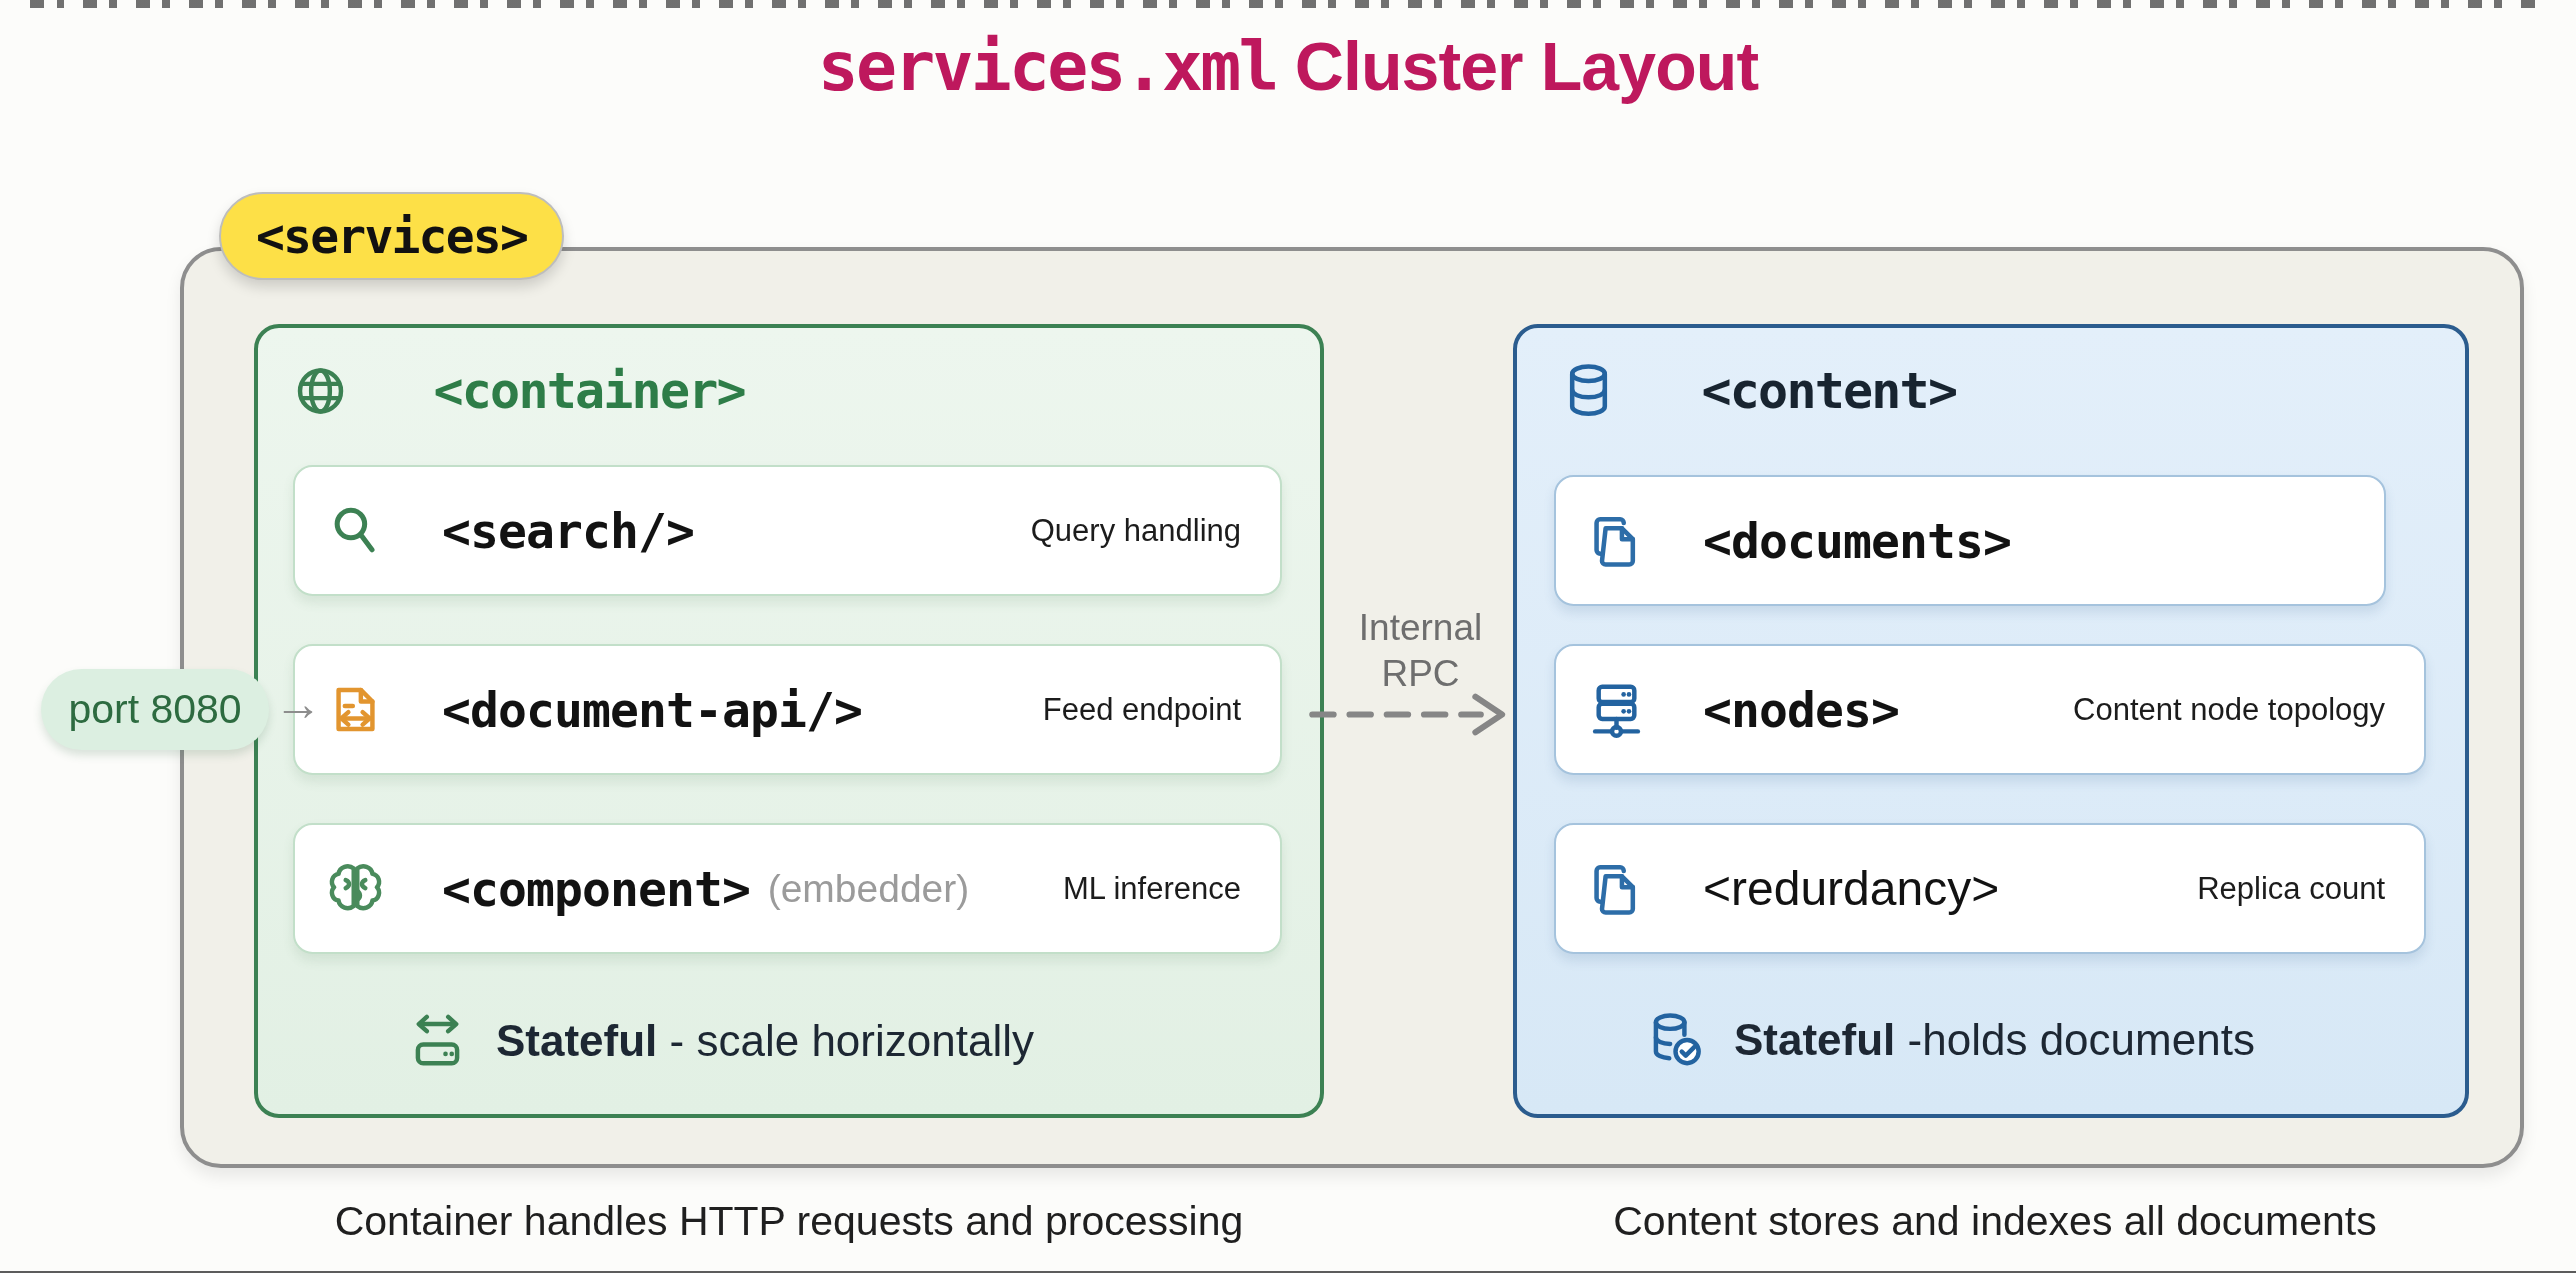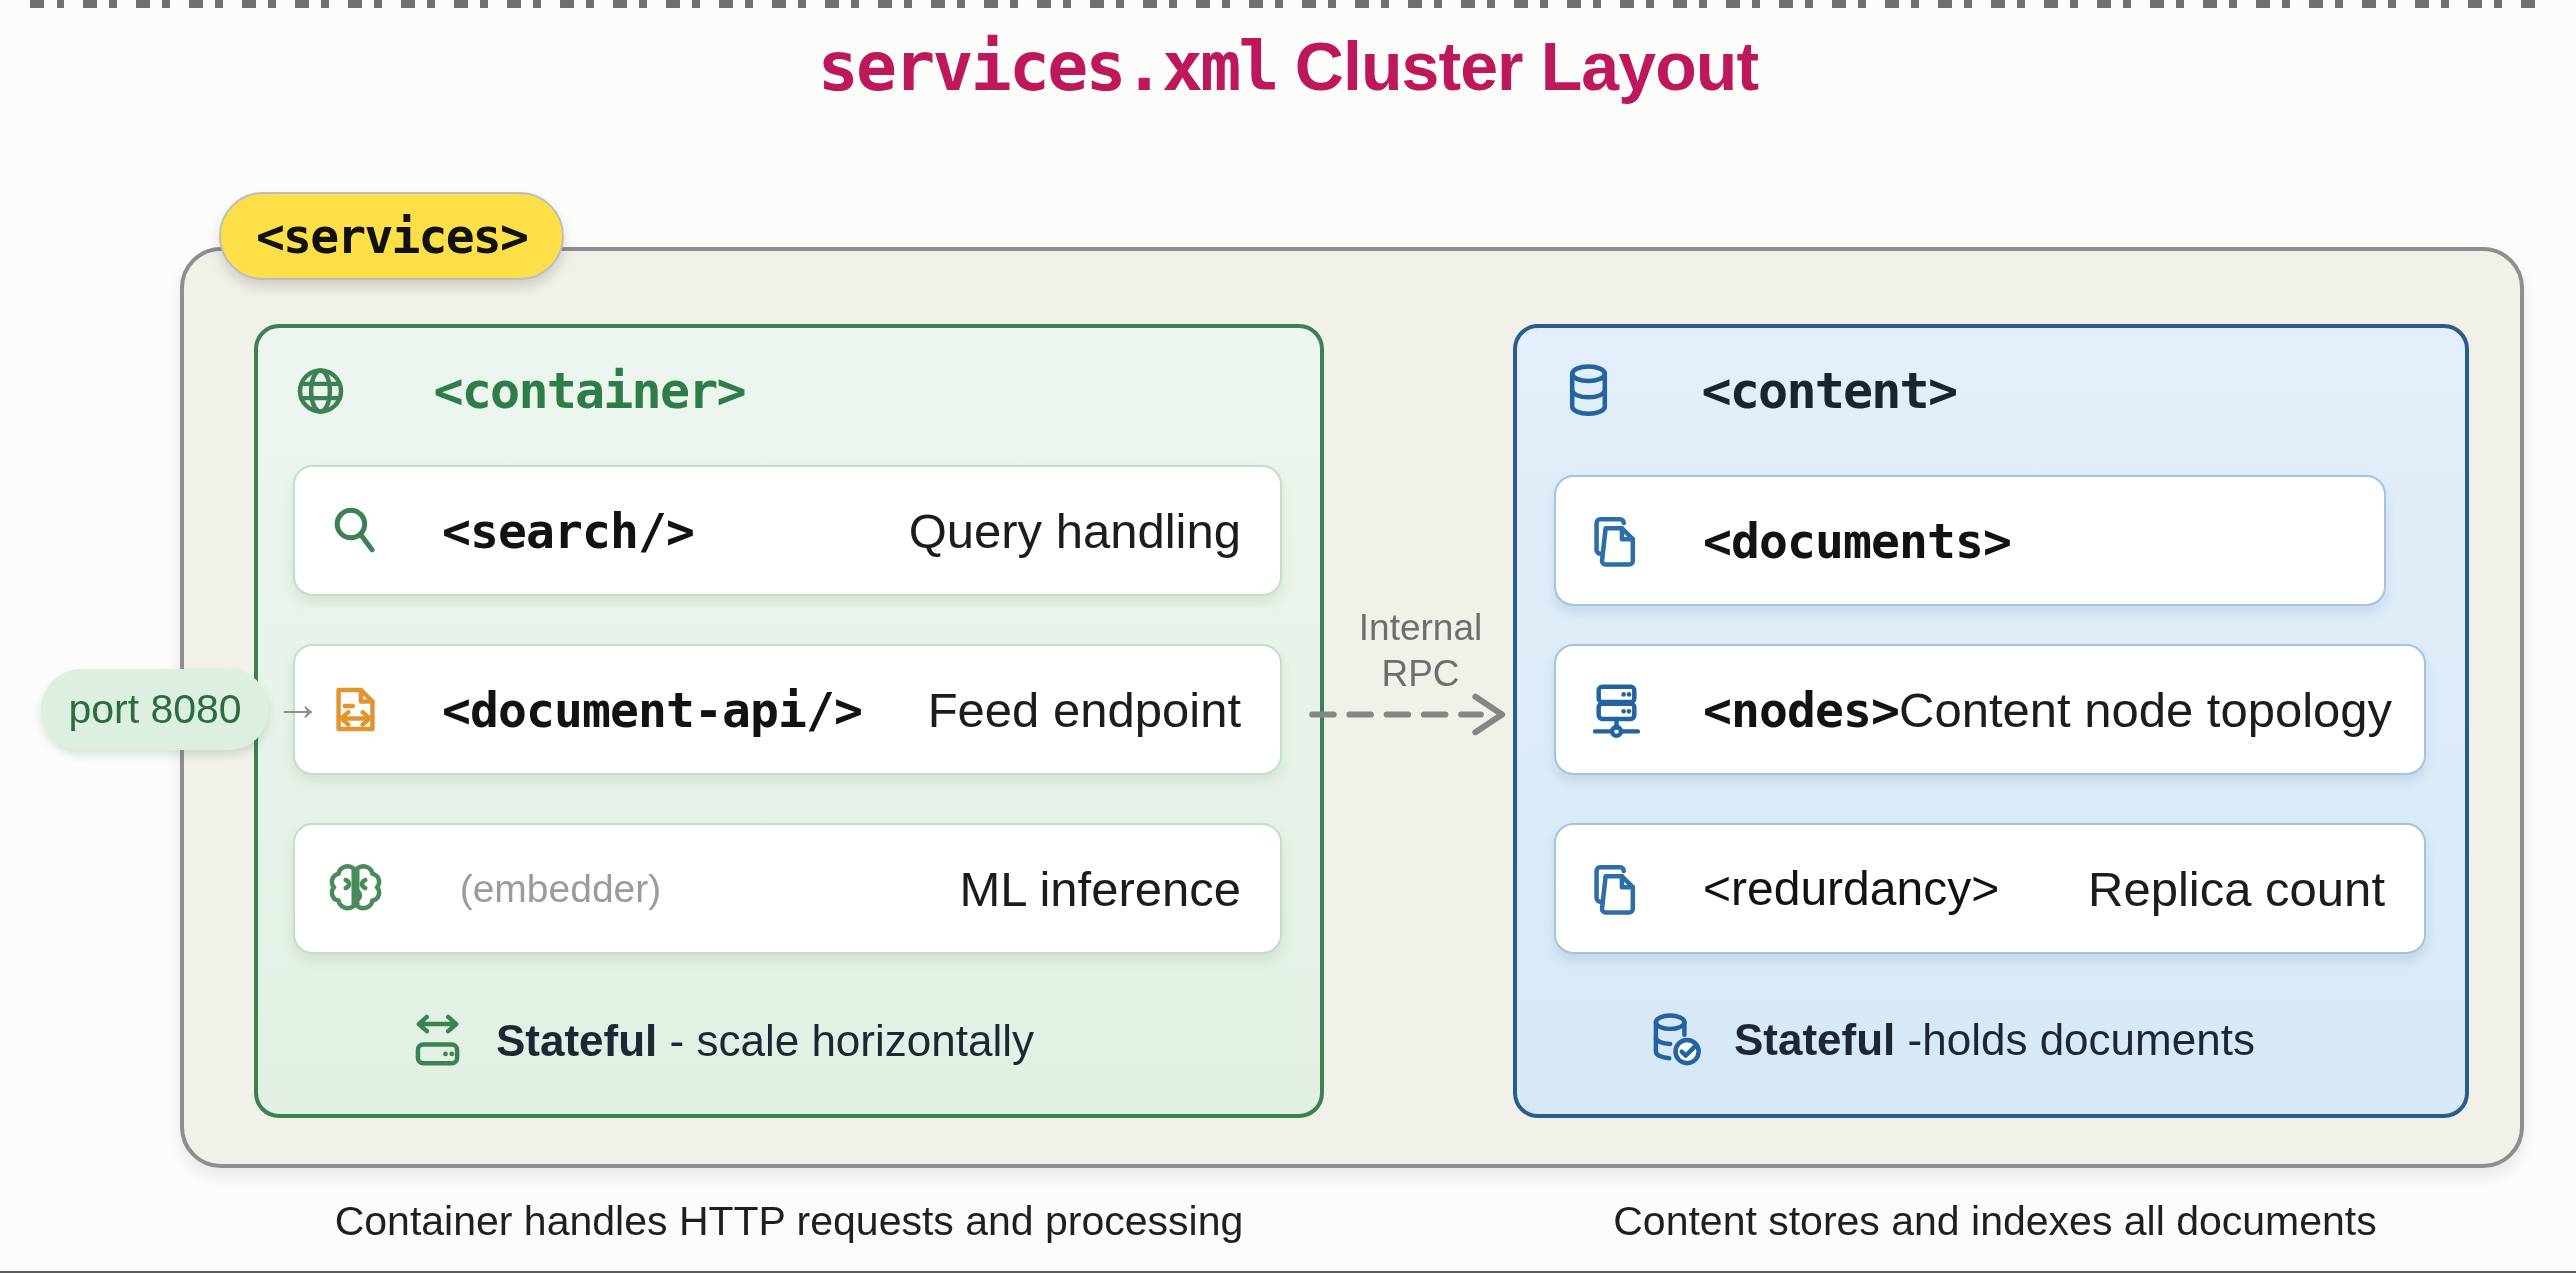--- a/index.html
+++ b/index.html
@@ -60,21 +60,21 @@
   .row{
     position:absolute;height:131px;background:#fff;border-radius:19.5px;box-sizing:border-box;
     display:flex;align-items:center;padding:0 39px 0 32px;
   }
   .row.green{border:2.7px solid #c2dfc9;box-shadow:0 6.2px 10.6px rgba(70,120,85,.12);}
   .row.blue{border:2.7px solid #a5c3dd;box-shadow:0 6.2px 10.6px rgba(60,100,150,.14);}
   .ricon{width:57px;height:57px;flex:0 0 auto;margin-right:58px;display:flex;align-items:center;justify-content:center;}
   .rtag{font-family:"DejaVu Sans Mono",monospace;font-weight:700;font-size:48px;color:#121212;letter-spacing:-0.9px;white-space:nowrap;}
   .rtag.sans{font-family:"Liberation Sans",sans-serif;font-weight:400;letter-spacing:0;}
   .rnote{font-size:39px;color:#9b9b9b;margin-left:17.7px;white-space:nowrap;}
-  .rdesc{margin-left:auto;font-size:49px;color:#1c1c1c;white-space:nowrap;}
+  .rdesc{margin-left:auto;font-size:31px;color:#1c1c1c;white-space:nowrap;}
 
   
   .box-footer{position:absolute;display:flex;align-items:center;gap:30px;height:80px;}
   .box-footer .ftext{font-size:44px;color:#1d2733;white-space:nowrap;}
   .box-footer .ftext b{font-weight:700;}
 
   
   .caption{position:absolute;top:1198px;font-size:41px;color:#1f1f1f;text-align:center;white-space:nowrap;}
   .caption.left{left:254px;width:1070px;}
   .caption.right{left:1513px;width:964px;}
@@ -148,20 +148,21 @@
 <div class="row green" style="left:293px;top:823px;width:989px;">
   <span class="ricon">
     <svg width="58" height="58" viewBox="0 0 64 64" fill="none" stroke="#4a8b5c" stroke-width="5" stroke-linecap="round" stroke-linejoin="round">
       <path d="M30 9 C24 4 14 7 13 15 C6 16 3 25 8 30 C3 35 6 44 13 45 C14 53 24 56 30 51 Z"></path>
       <path d="M34 9 C40 4 50 7 51 15 C58 16 61 25 56 30 C61 35 58 44 51 45 C50 53 40 56 34 51 Z"></path>
       <path d="M21 22 c5 2 5 7 0 9"></path>
       <path d="M43 22 c-5 2 -5 7 0 9"></path>
       <path d="M34 34 c4 3 4 8 0 10"></path>
     </svg>
   </span>
+  <span class="rtag">&lt;component&gt;</span>
   <span class="rnote">(embedder)</span>
   <span class="rdesc">ML inference</span>
 </div>
 
 <div class="box-footer" style="left:409px;top:1001px;">
   <span class="ricon" style="margin-right:0;">
     <svg width="60" height="60" viewBox="0 0 64 64" fill="none" stroke="#3c8153" stroke-width="5" stroke-linecap="round" stroke-linejoin="round">
       <path d="M14 13 h36"></path>
       <path d="M20 5 l-9 8 9 8"></path>
       <path d="M44 5 l9 8 -9 8"></path>

